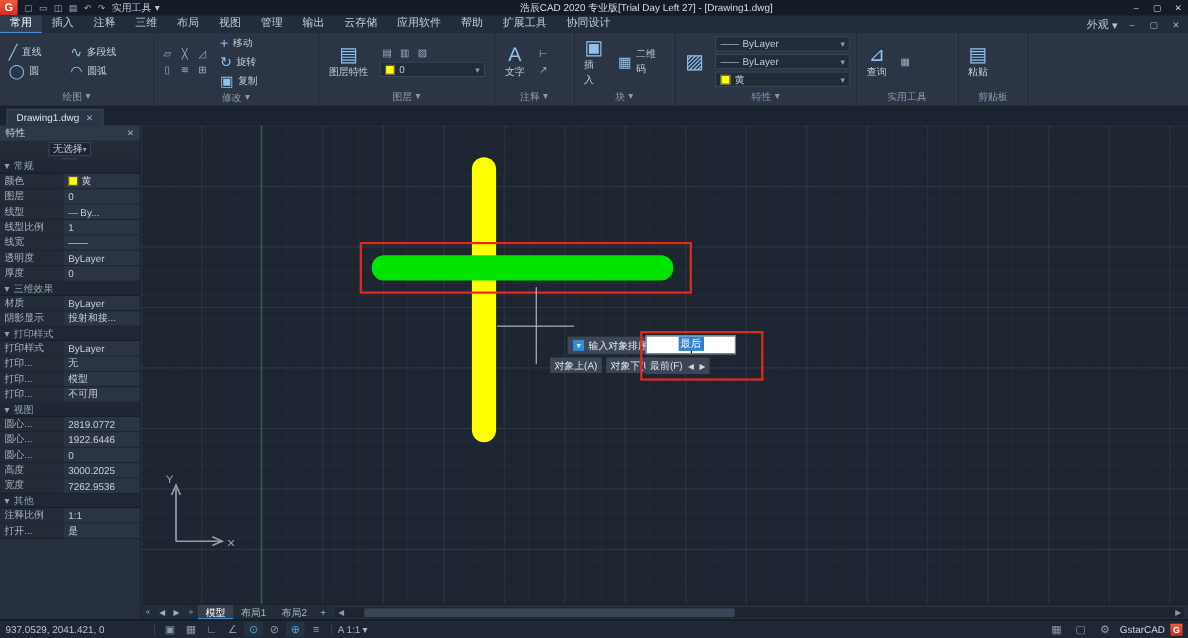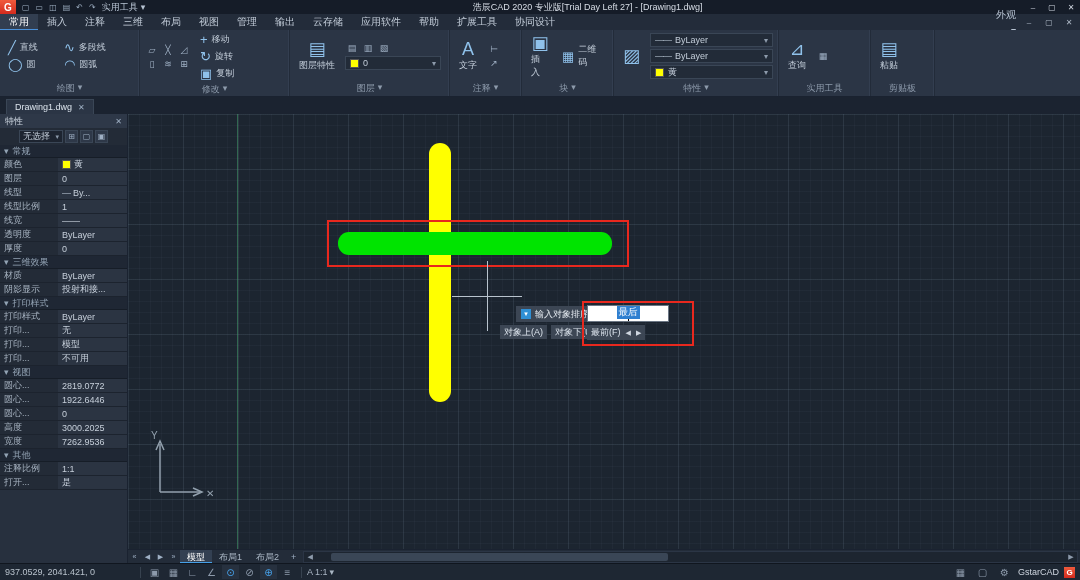--- a/index.html
+++ b/index.html
@@ -16,21 +16,21 @@
   .workspace { display:flex; gap:3px; align-items:center; color:#b7c3d2; }
   .tb-title { flex:1; text-align:center; color:#d7dde6; font-size:9px; white-space:nowrap; overflow:hidden; }
   .winbtns { display:flex; gap:1px; }
   .winbtns span { width:18px; height:13px; display:flex; align-items:center; justify-content:center; font-size:8px; color:#cfd6e0; }
 
   
   .menubar { height:16px; background:#232c3a; display:flex; align-items:center; font-size:10px; color:#c2ccd8; }
   .mitem { padding:0 9px; height:16px; line-height:16px; }
   .mitem.active { background:#323e50; color:#fff; border-bottom:1px solid #4a90d9; }
   .menubar-right { margin-left:auto; display:flex; align-items:center; gap:6px; padding-right:4px; }
-  .appearance { display:flex; gap:3px; align-items:flex-end; color:#b7c3d2;flex-direction:column; }
+  .appearance { display:flex; gap:3px; align-items:flex-end; color:#b7c3d2; }
   .docwin-btn { width:14px; text-align:center; font-size:8px; color:#aeb9c6; }
 
   
   .ribbon { height:67px; background:#2b3545; display:flex; border-bottom:1px solid #1a2230; }
   .rpanel { display:flex; flex-direction:column; border-right:1px solid #222b39; box-shadow:inset -1px 0 0 #333e50; }
   .rtools { flex:1; display:flex; align-items:center; padding:2px 5px; gap:6px; }
   .rlabel { height:14px; display:flex; justify-content:center; gap:3px;
     font-size:9px; color:#8d9aab; }
   .grid2x2 { display:grid; grid-template-columns:1fr 1fr; gap:2px 8px; }
   .rtool { display:flex; align-items:center; gap:4px; font-size:9px; color:#c2ccd8; padding:1px 3px; }
@@ -53,21 +53,21 @@
     display:flex; align-items:center; gap:6px; padding:0 8px; font-size:9px; color:#dbe3ec; }
   .tabclose { color:#9fb0c4; font-size:8px; }
 
   
   .main { flex:1; display:flex; min-height:0; }
 
   
   .props { width:128px; background:#27303e; display:flex; flex-direction:column; font-size:9px; border-right:1px solid #1a2230; }
   .props-title { height:14px; background:#2e3848; display:flex; align-items:center; padding:0 5px; color:#cfd8e2; }
   .props-title .pclose { margin-left:auto; font-size:8px; color:#9fb0c4; }
-  .props-selrow { height:17px; display:flex; align-items:center; gap:2px; padding:1px 19px; background:#232b37; }
+  .props-selrow { height:17px; display:flex; align-items:center; gap:2px; padding:1px 3px; background:#232b37;flex-direction:column; }
   .pselect { flex:1; height:13px; background:#1d2430; border:1px solid #3a4656; display:flex; align-items:center;
     padding:0 3px; color:#c2ccd8; }
   .pselect .caret { margin-left:auto; font-size:7px; color:#8d9aab; }
   .pbtn { width:13px; height:13px; background:#2e3848; border:1px solid #3a4656; display:flex;
     align-items:center; justify-content:center; font-size:8px; color:#9fb0c4; }
   .psec { height:13px; background:#1f2734; border-bottom:1px solid #161d27; display:flex; align-items:center;
     gap:4px; padding:0 4px; color:#93a3b4; }
   .prow { height:14px; display:flex; border-bottom:1px solid #1c232e; }
   .plabel { width:58px; background:#232b37; display:flex; align-items:center; padding:0 4px; color:#a7b3c1;
     overflow:hidden; white-space:nowrap; }

